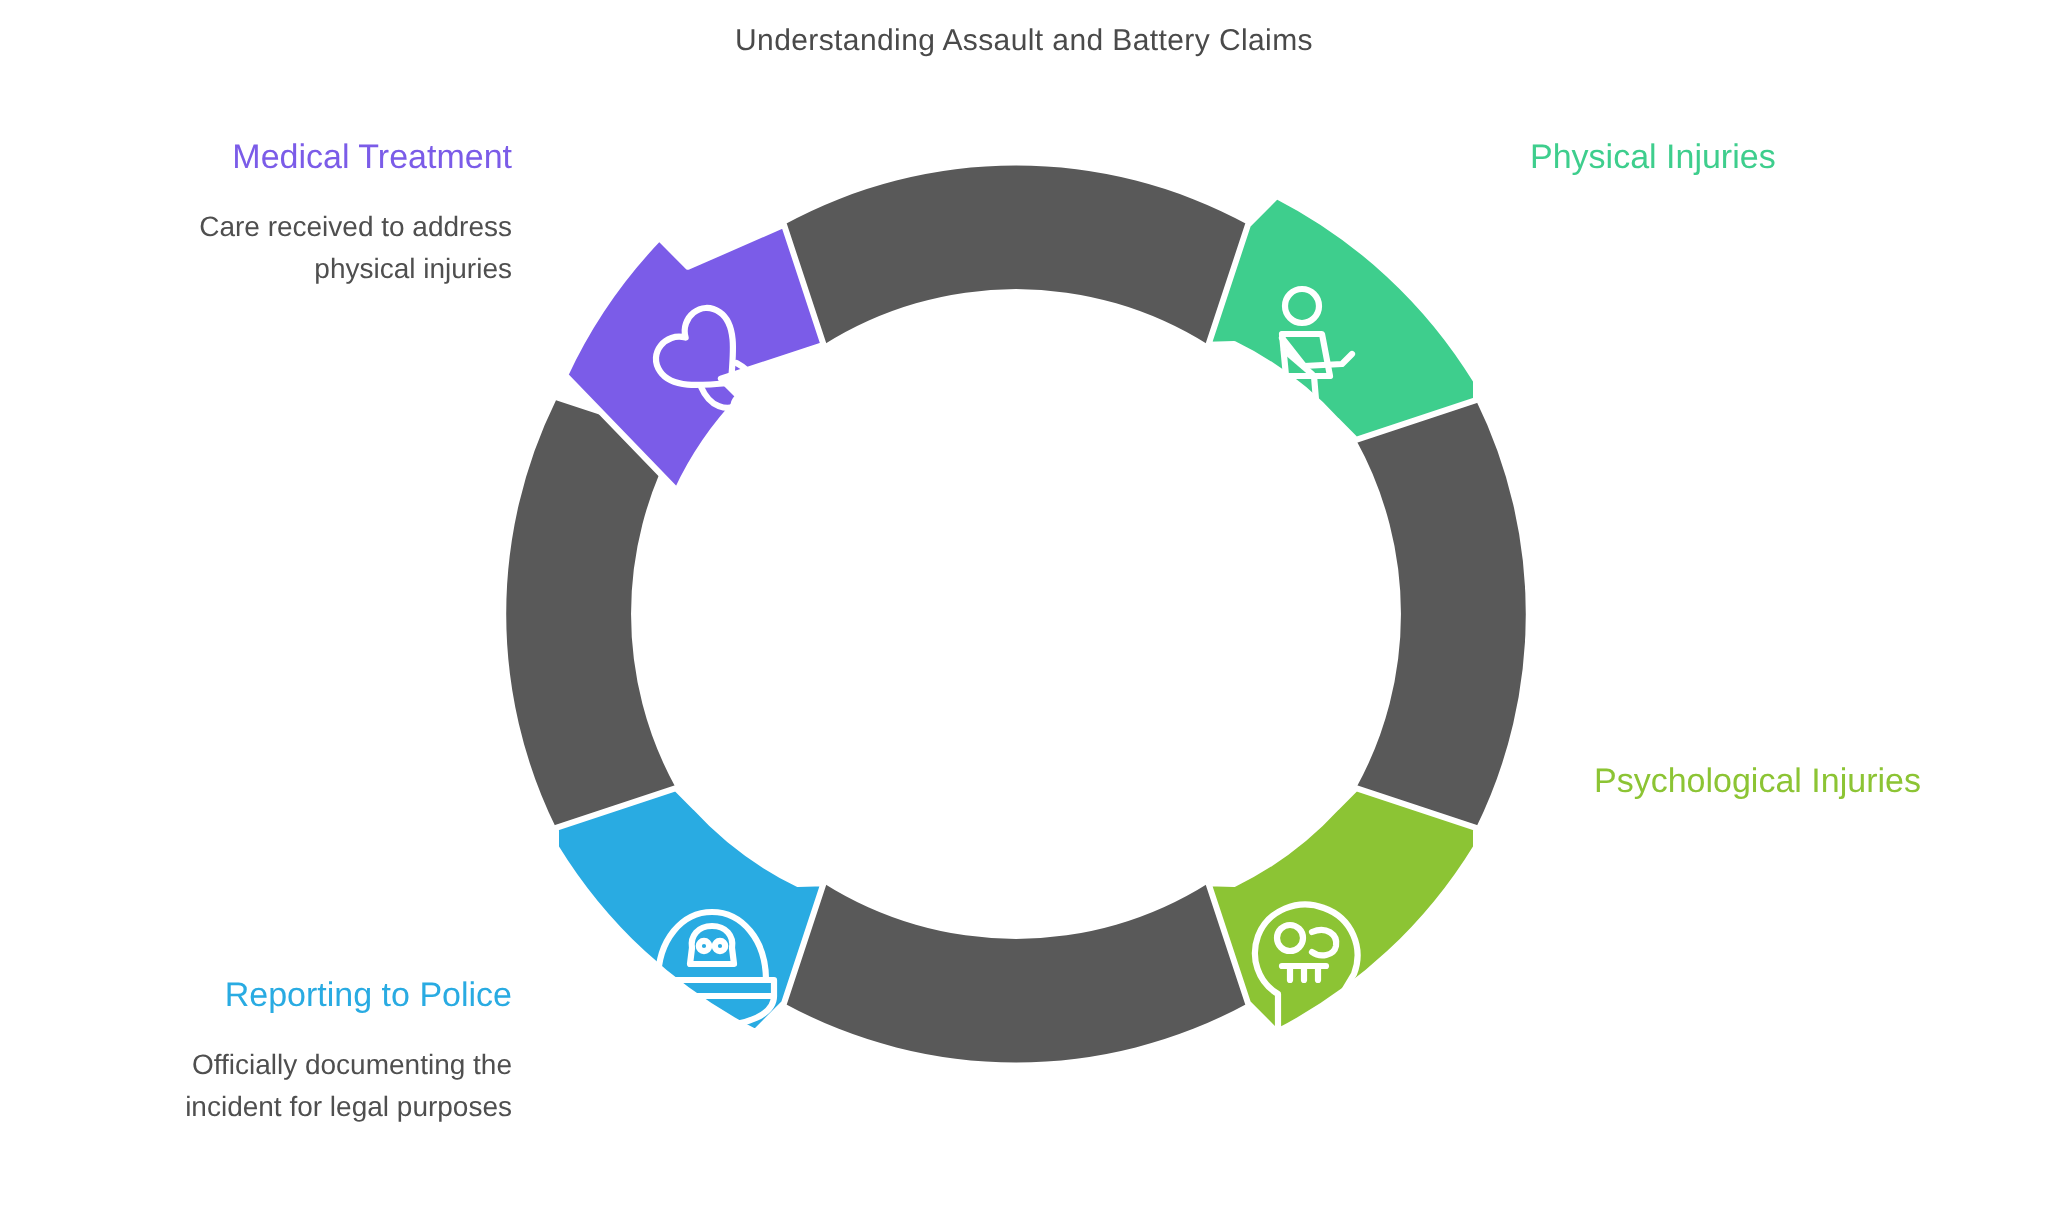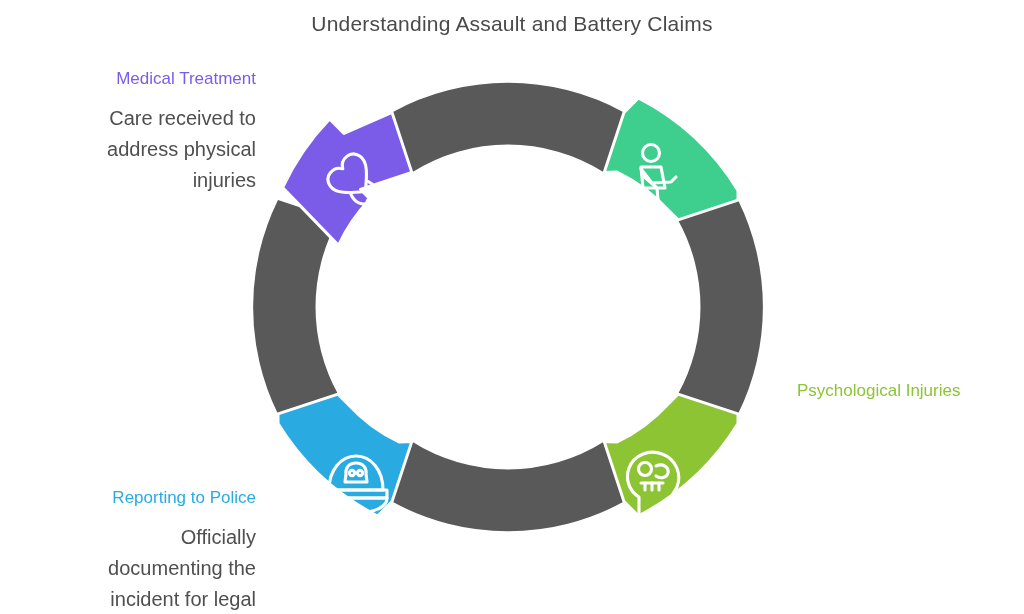--- a/index.html
+++ b/index.html
@@ -14,21 +14,21 @@
     overflow: hidden;
     position: relative;
   }
 
   #page-title {
     position: absolute;
     left: 0;
     top: 12px;
     width: 1024px;
     text-align: center;
-    font-size: 21px;
+    font-size: 15px;
     font-weight: 400;
     color: #4a4a4a;
     letter-spacing: 0.2px;
   }
 
   #diagram {
     position: absolute;
     left: 0;
     top: 0;
     width: 1024px;
@@ -39,21 +39,21 @@
     position: absolute;
     width: 178px;
   }
   .label-block .heading {
     font-size: 17px;
     font-weight: normal;
     line-height: 1.5;
     margin-bottom: 11px;
   }
   .label-block .desc {
-    font-size: 20px;
+    font-size: 14px;
     font-weight: 400;
     color: #4f4f4f;
     line-height: 1.55;
   }
 
   .align-right { text-align: right; }
   .align-left  { text-align: left; }
 
   #block-medical   { left: 78px;  top: 66px; }
   #block-physical  { left: 765px; top: 66px; }
@@ -202,20 +202,21 @@
     </g>
   </g>
 </svg>
 
 <div class="label-block align-right" id="block-medical">
   <div class="heading" style="color:#7b5ce8">Medical Treatment</div>
   <div class="desc">Care received to address physical injuries</div>
 </div>
 
 <div class="label-block align-left" id="block-physical">
+  <div class="heading" style="color:#3ece8d">Physical Injuries</div>
 </div>
 
 <div class="label-block align-left" id="block-psych">
   <div class="heading" style="color:#8cc434">Psychological Injuries</div>
 </div>
 
 <div class="label-block align-right" id="block-police">
   <div class="heading" style="color:#29abe2">Reporting to Police</div>
   <div class="desc">Officially documenting the incident for legal purposes</div>
 </div>

